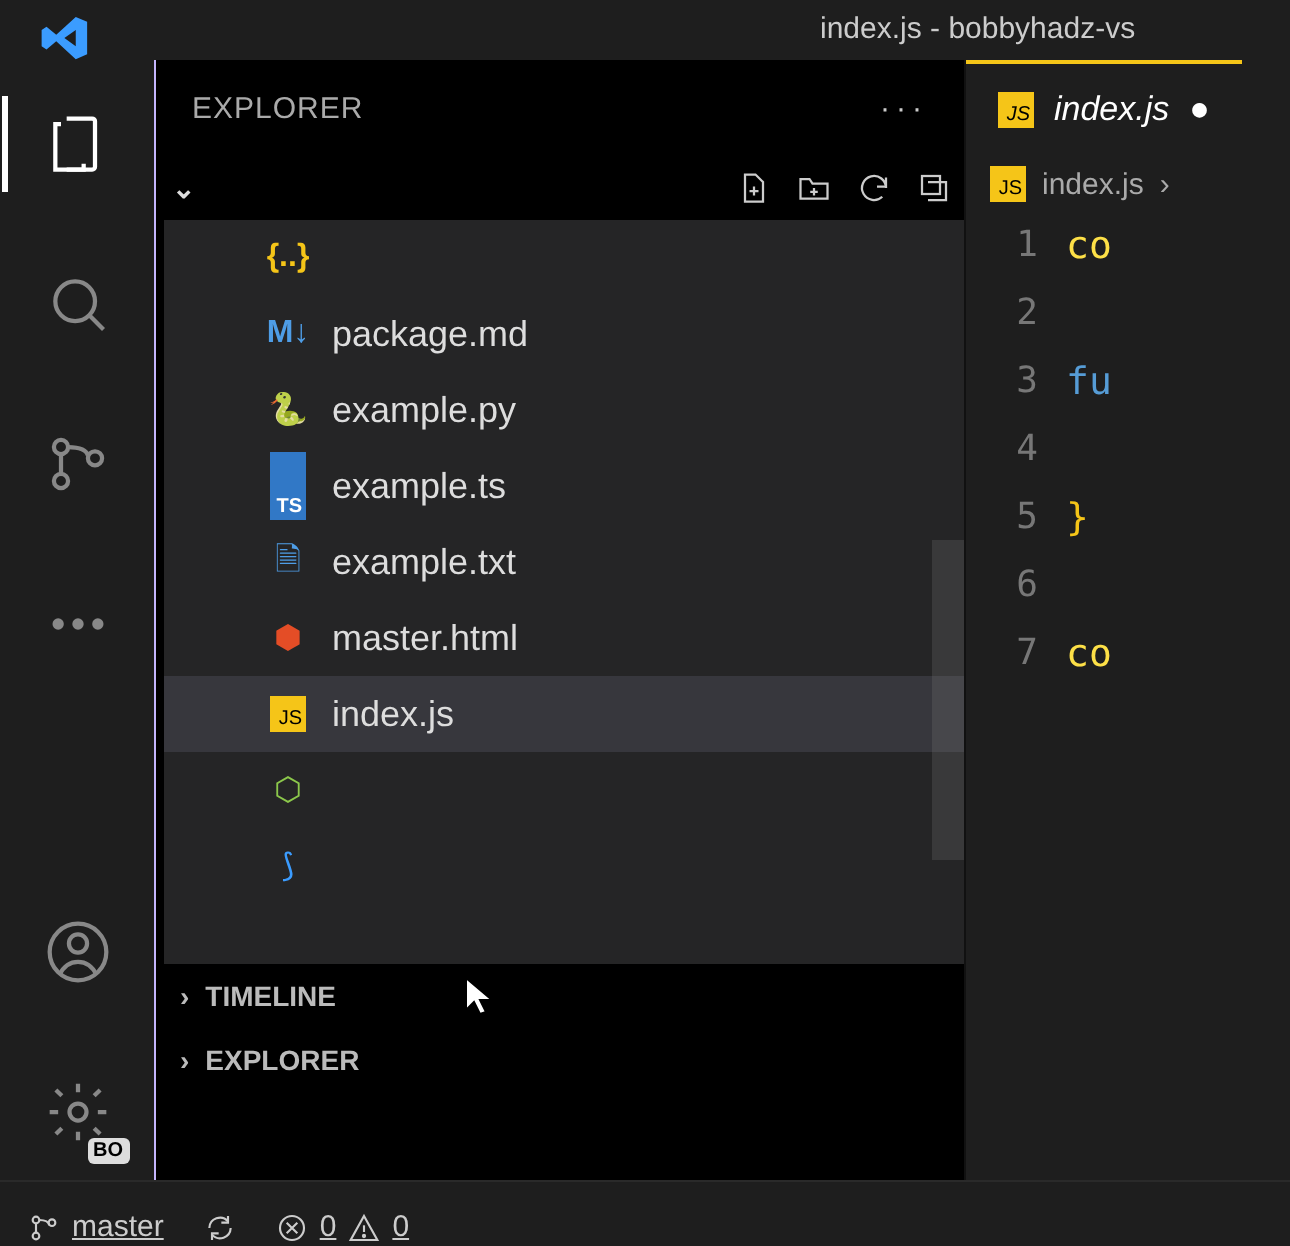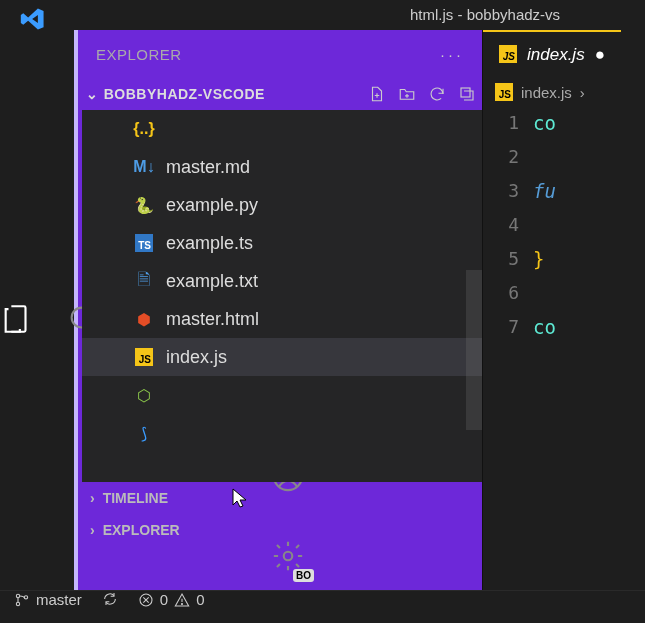--- a/index.html
+++ b/index.html
@@ -27,25 +27,25 @@
 }
 .vscode-logo svg { width: 26px; height: 26px; }
 .main {
   display: flex;
   height: 560px;
 }
 .activity-bar {
   width: 78px;
   background: #1e1e1e;
   display: flex;
-  flex-direction: row;
+  flex-direction: column;
   align-items: center;
   padding-top: 18px;
   gap: 32px;
-  border-right: 4px solid #c4b5fd;
+  border-right: 1px solid #c4b5fd;
 }
 .activity-bar .ab-item {
   width: 48px; height: 48px;
   display: flex; align-items: center; justify-content: center;
   color: #888;
   position: relative;
 }
 .activity-bar .ab-item.active { color: #fff; }
 .activity-bar .ab-item.active::before {
   content:"";
@@ -56,21 +56,21 @@
 .ab-bottom { margin-top: auto; margin-bottom: 10px; display:flex; flex-direction:column; gap:32px; align-items:center;}
 .bo-badge {
   position: absolute;
   right: -2px; bottom: -2px;
   background: #ddd; color: #000;
   font-size: 10px; font-weight: bold;
   padding: 1px 3px; border-radius: 3px;
 }
 .sidebar {
   width: 405px;
-  background: #6d28d9;
+  background: #000000;
   display: flex; flex-direction: column;
   border-right: 1px solid #111;
 }
 .sidebar-header {
   height: 48px;
   display: flex; align-items: center;
   padding: 0 18px;
   color: #aaa;
   font-size: 15px;
   letter-spacing: 0.5px;
@@ -154,62 +154,63 @@
 }
 .gutter {
   width: 50px;
   color:#777;
   text-align:right;
   padding-right: 14px;
 }
 .gutter .ln { height: 34px; line-height:34px; font-size:18px;}
 .code { flex:1; }
 .code .cl { height:34px; line-height:34px; font-size:19px; white-space:pre;}
-.kw1 { color:#5eead4; } 
-.kw2 { color:#569cd6; font-style:italic;} 
+.kw1 { color:#fde047; } 
+.kw2 { color:#569cd6; } 
 .brace { color:#f5c518; }
 .status-bar {
   height: 32px;
   background:#1e1e1e;
   border-top:1px solid #2a2a2a;
-  display:flex; align-items:flex-start;
+  display:flex; align-items:flex-end;
   padding: 0 14px;
   gap: 20px;
   color:#ccc;
   font-size:15px;
+  text-decoration:underline;
 }
 .status-bar .seg { display:flex; align-items:center; gap:6px;}
 .cursor-arrow {
   position:absolute;
   left: 232px; top: 488px;
   color:#fff; font-size:18px;
 }
 
-.jsicon { background:#f5c518; color:#000; font-size:10px; font-weight:bold;
+.jsicon { background:#f5c518; color:#000; font-size:10px; font-weight:normal;
   width:18px; height:18px; display:inline-flex; align-items:flex-end; justify-content:flex-end; padding:0 2px 1px 0;}
 .tsicon { background:#3178c6; color:#fff; font-size:10px; font-weight:bold;
-  width:18px; height:18px; display:inline-flex; align-items:flex-end; justify-content:flex-end; padding:0 2px 1px 0;}
+  width:18px; height:34px; display:inline-flex; align-items:flex-end; justify-content:flex-end; padding:0 2px 1px 0;}
 .mdicon { color:#4e9de6; font-weight:bold; font-size:12px;}
 .jsonicon { color:#f5c518; font-weight:bold; font-size:14px;}
 .pyicon { color:#f5c518; font-size:16px;}
 .txticon { color:#4e9de6; font-size:16px;}
 .htmlicon { color:#e44d26; font-size:16px;}
 .nodeicon { color:#8cc84b; font-size:16px;}
 .cssicon { color:#3b9cff; font-size:16px;}
 </style>
 </head>
 <body>
 
 <div class="vscode-logo">
   <svg viewBox="0 0 32 32">
       <path fill="#3b9cff" d="M22 3l7 3v20l-7 3-12-11 -6 5 -3-2V11l3-2 6 5 12-11zM22 11l-7 5 7 5V11z"></path>
     </svg>
 </div>
 <div class="title-bar">
-  <span class="title-bar-text">html.js - bobbyhadz-vs</span>
+  <span class="title-bar-text">index.js - bobbyhadz-vs</span>
 </div>
 
 <div class="main">
 
   <div class="activity-bar">
     <div class="ab-item active">
       <svg viewBox="0 0 24 24" fill="none" stroke="currentColor" stroke-width="1.5">
           <path d="M8 3h9a1 1 0 011 1v16a1 1 0 01-1 1H8"></path>
           <path d="M6 5H4v16h10v-2"></path>
         </svg>
@@ -254,21 +255,20 @@
     </div>
   </div>
 
   <div class="sidebar">
     <div class="sidebar-header">
       <span>EXPLORER</span>
       <span class="more">···</span>
     </div>
     <div class="folder-row">
       <span class="chevron">⌄</span>
-      <span class="name">BOBBYHADZ-VSCODE</span>
       <div class="actions">
         <span>
             <svg width="18" height="18" viewBox="0 0 24 24" fill="none" stroke="currentColor" stroke-width="1.5">
               <path d="M13 3H6v18h12V8l-5-5z"></path>
               <path d="M12 11v6M9 14h6"></path>
             </svg>
           </span>
         <span>
             <svg width="18" height="18" viewBox="0 0 24 24" fill="none" stroke="currentColor" stroke-width="1.5">
               <path d="M3 6h6l2 3h10v10H3z"></path>
@@ -289,21 +289,21 @@
           </span>
       </div>
     </div>
 
     <div class="file-list">
       <div class="file-row">
         <span class="icon jsonicon">{..}</span>
       </div>
       <div class="file-row">
         <span class="icon mdicon">М↓</span>
-        <span>master.md</span>
+        <span>package.md</span>
       </div>
       <div class="file-row">
         <span class="icon pyicon">🐍</span>
         <span>example.py</span>
       </div>
       <div class="file-row">
         <span class="icon">
             <span class="tsicon">TS</span>
           </span>
         <span>example.ts</span>

